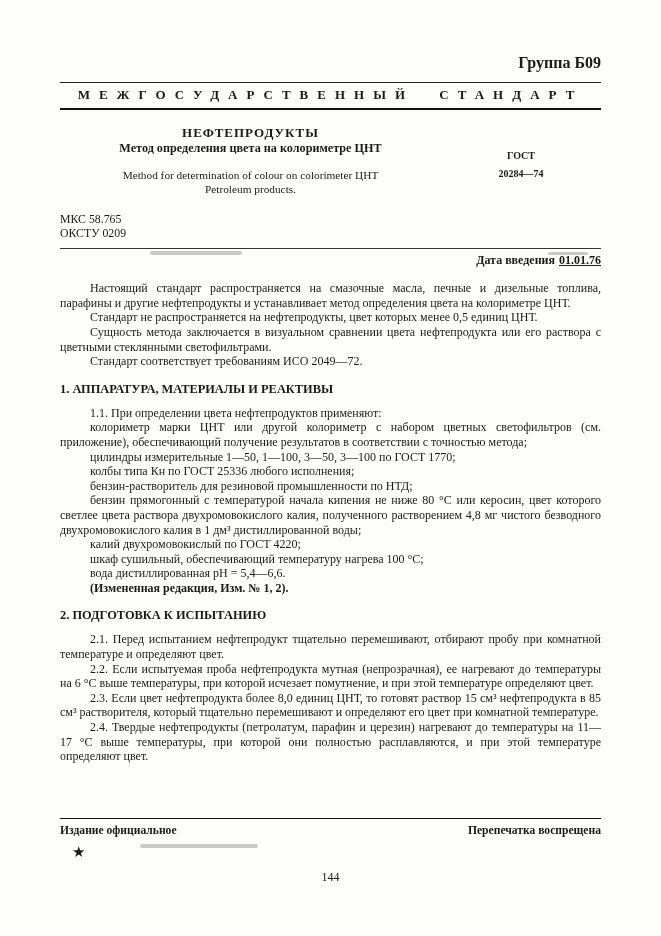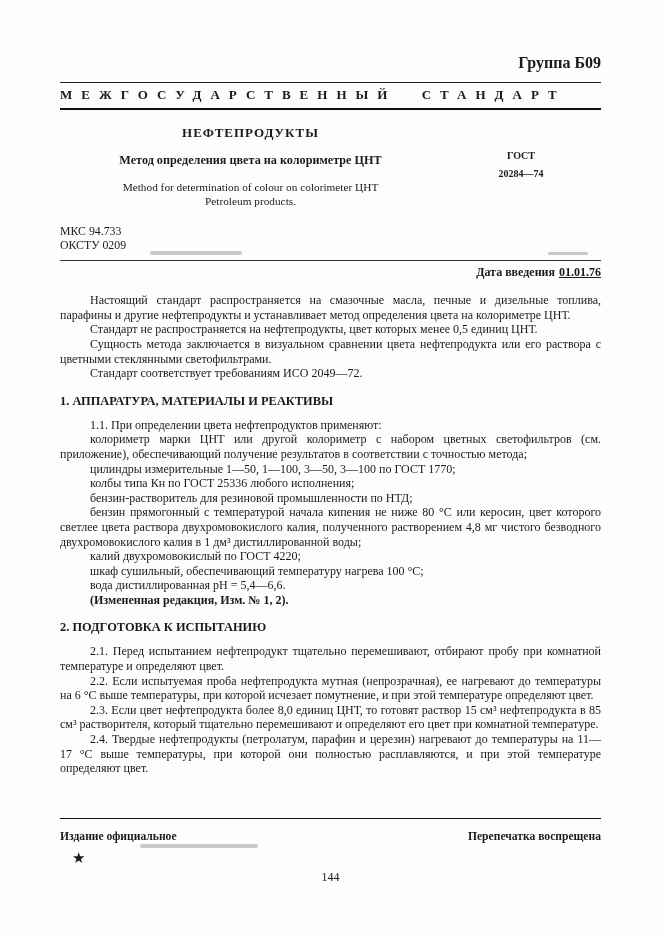--- a/index.html
+++ b/index.html
@@ -16,26 +16,26 @@
   }
   .group-line {
     text-align:right; font-weight:bold; font-size:16px; margin-bottom:10px;
   }
   .banner {
     border-top:1px solid #222;
     border-bottom:2.5px solid #111;
     padding:4px 0 5px 0;
     font-weight:bold; font-size:13px;
     letter-spacing:9px; word-spacing:13px;
-    text-align:left; white-space:nowrap;
+    text-align:center; white-space:nowrap;
   }
   .head-row { display:flex; margin-top:13px; }
   .head-center { flex:1; text-align:center; }
   .doc-title { font-weight:bold; font-size:13px; letter-spacing:1px; margin-top:2px; }
-  .doc-subtitle { font-weight:bold; font-size:12.2px; margin-top:12px; }
+  .doc-subtitle { font-weight:bold; font-size:12.2px; }
   .doc-en { margin-top:13px; font-size:11.3px; line-height:13.8px; }
   .gost-block {
     width:160px; text-align:center; font-weight:bold;
     font-size:10px; line-height:17.5px; margin-top:24px;
   }
   .mks { margin-top:15px; font-size:11.8px; line-height:14.8px; }
   .rule { border-top:1px solid #333; margin-top:7px; }
   .date-line { text-align:right; font-weight:bold; font-size:12px; margin-top:4px; }
   .date-line .u { text-decoration:underline; margin-left:4px;text-align:center; }
   .content { margin-top:13px; }
@@ -46,21 +46,21 @@
   .para.bold { font-weight:bold; }
   .section-heading {
     text-align:left; font-weight:bold; font-size:12.4px;
     margin:13px 0 9px 0;
   }
   .footer {
     position:absolute; left:60px; right:60px; top:818px;
   }
   .footer-row {
     border-top:1.5px solid #111;
-    padding-top:11px;
+    padding-top:5px;
     display:flex; justify-content:space-between;
     font-weight:bold; font-size:11.6px;
   }
   .star { font-size:15px; margin:7px 0 0 12px; line-height:16px; }
   .page-number {
     position:absolute; left:0; top:870px; width:100%;
     text-align:center; font-size:12px;
   }
   .artifact { position:absolute; background:#8a8a8a; opacity:.45; border-radius:2px; }
   .artifact-1 { left:150px; top:251px; width:92px; height:4px; }
@@ -85,21 +85,21 @@
         <div>Petroleum products.</div>
       </div>
     </div>
     <div class="gost-block">
       <div>ГОСТ</div>
       <div>20284—74</div>
     </div>
   </div>
 
   <div class="mks">
-    <div>МКС 94.733</div>
+    <div>МКС 58.765</div>
     <div>ОКСТУ 0209</div>
   </div>
 
   <div class="rule"></div>
 
   <div class="date-line">
     <span>Дата введения</span><span class="u">01.01.76</span>
   </div>
 
   <div class="content">

